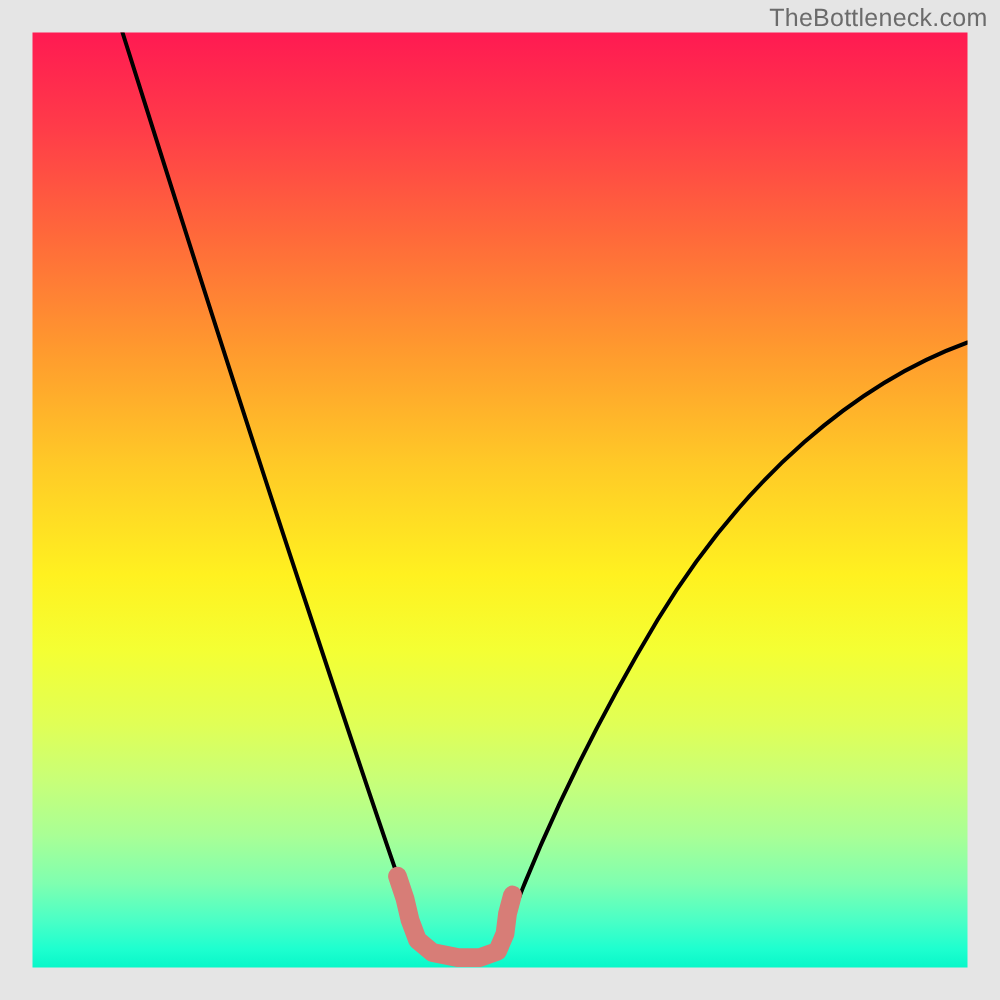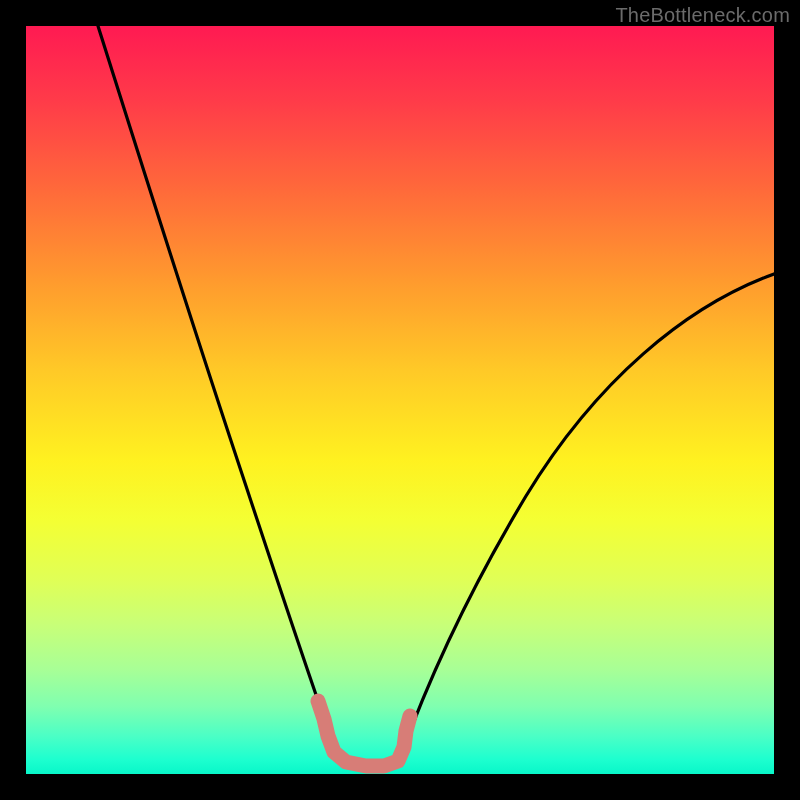--- a/index.html
+++ b/index.html
@@ -1,20 +1,20 @@
 <!DOCTYPE html>
 <html><head>
 <meta charset="utf-8">
 <style>
   * { margin: 0; padding: 0; box-sizing: border-box; }
   html, body { width: 800px; height: 800px; overflow: hidden; }
   .frame {
     width: 800px;
     height: 800px;
-    background: #000000;
+    background: #e5e5e5;
     position: relative;
   }
   .plot {
     position: absolute;
     left: 26px;
     top: 26px;
     width: 748px;
     height: 748px;
     background: linear-gradient(to bottom,
       #ff1a52 0%,

